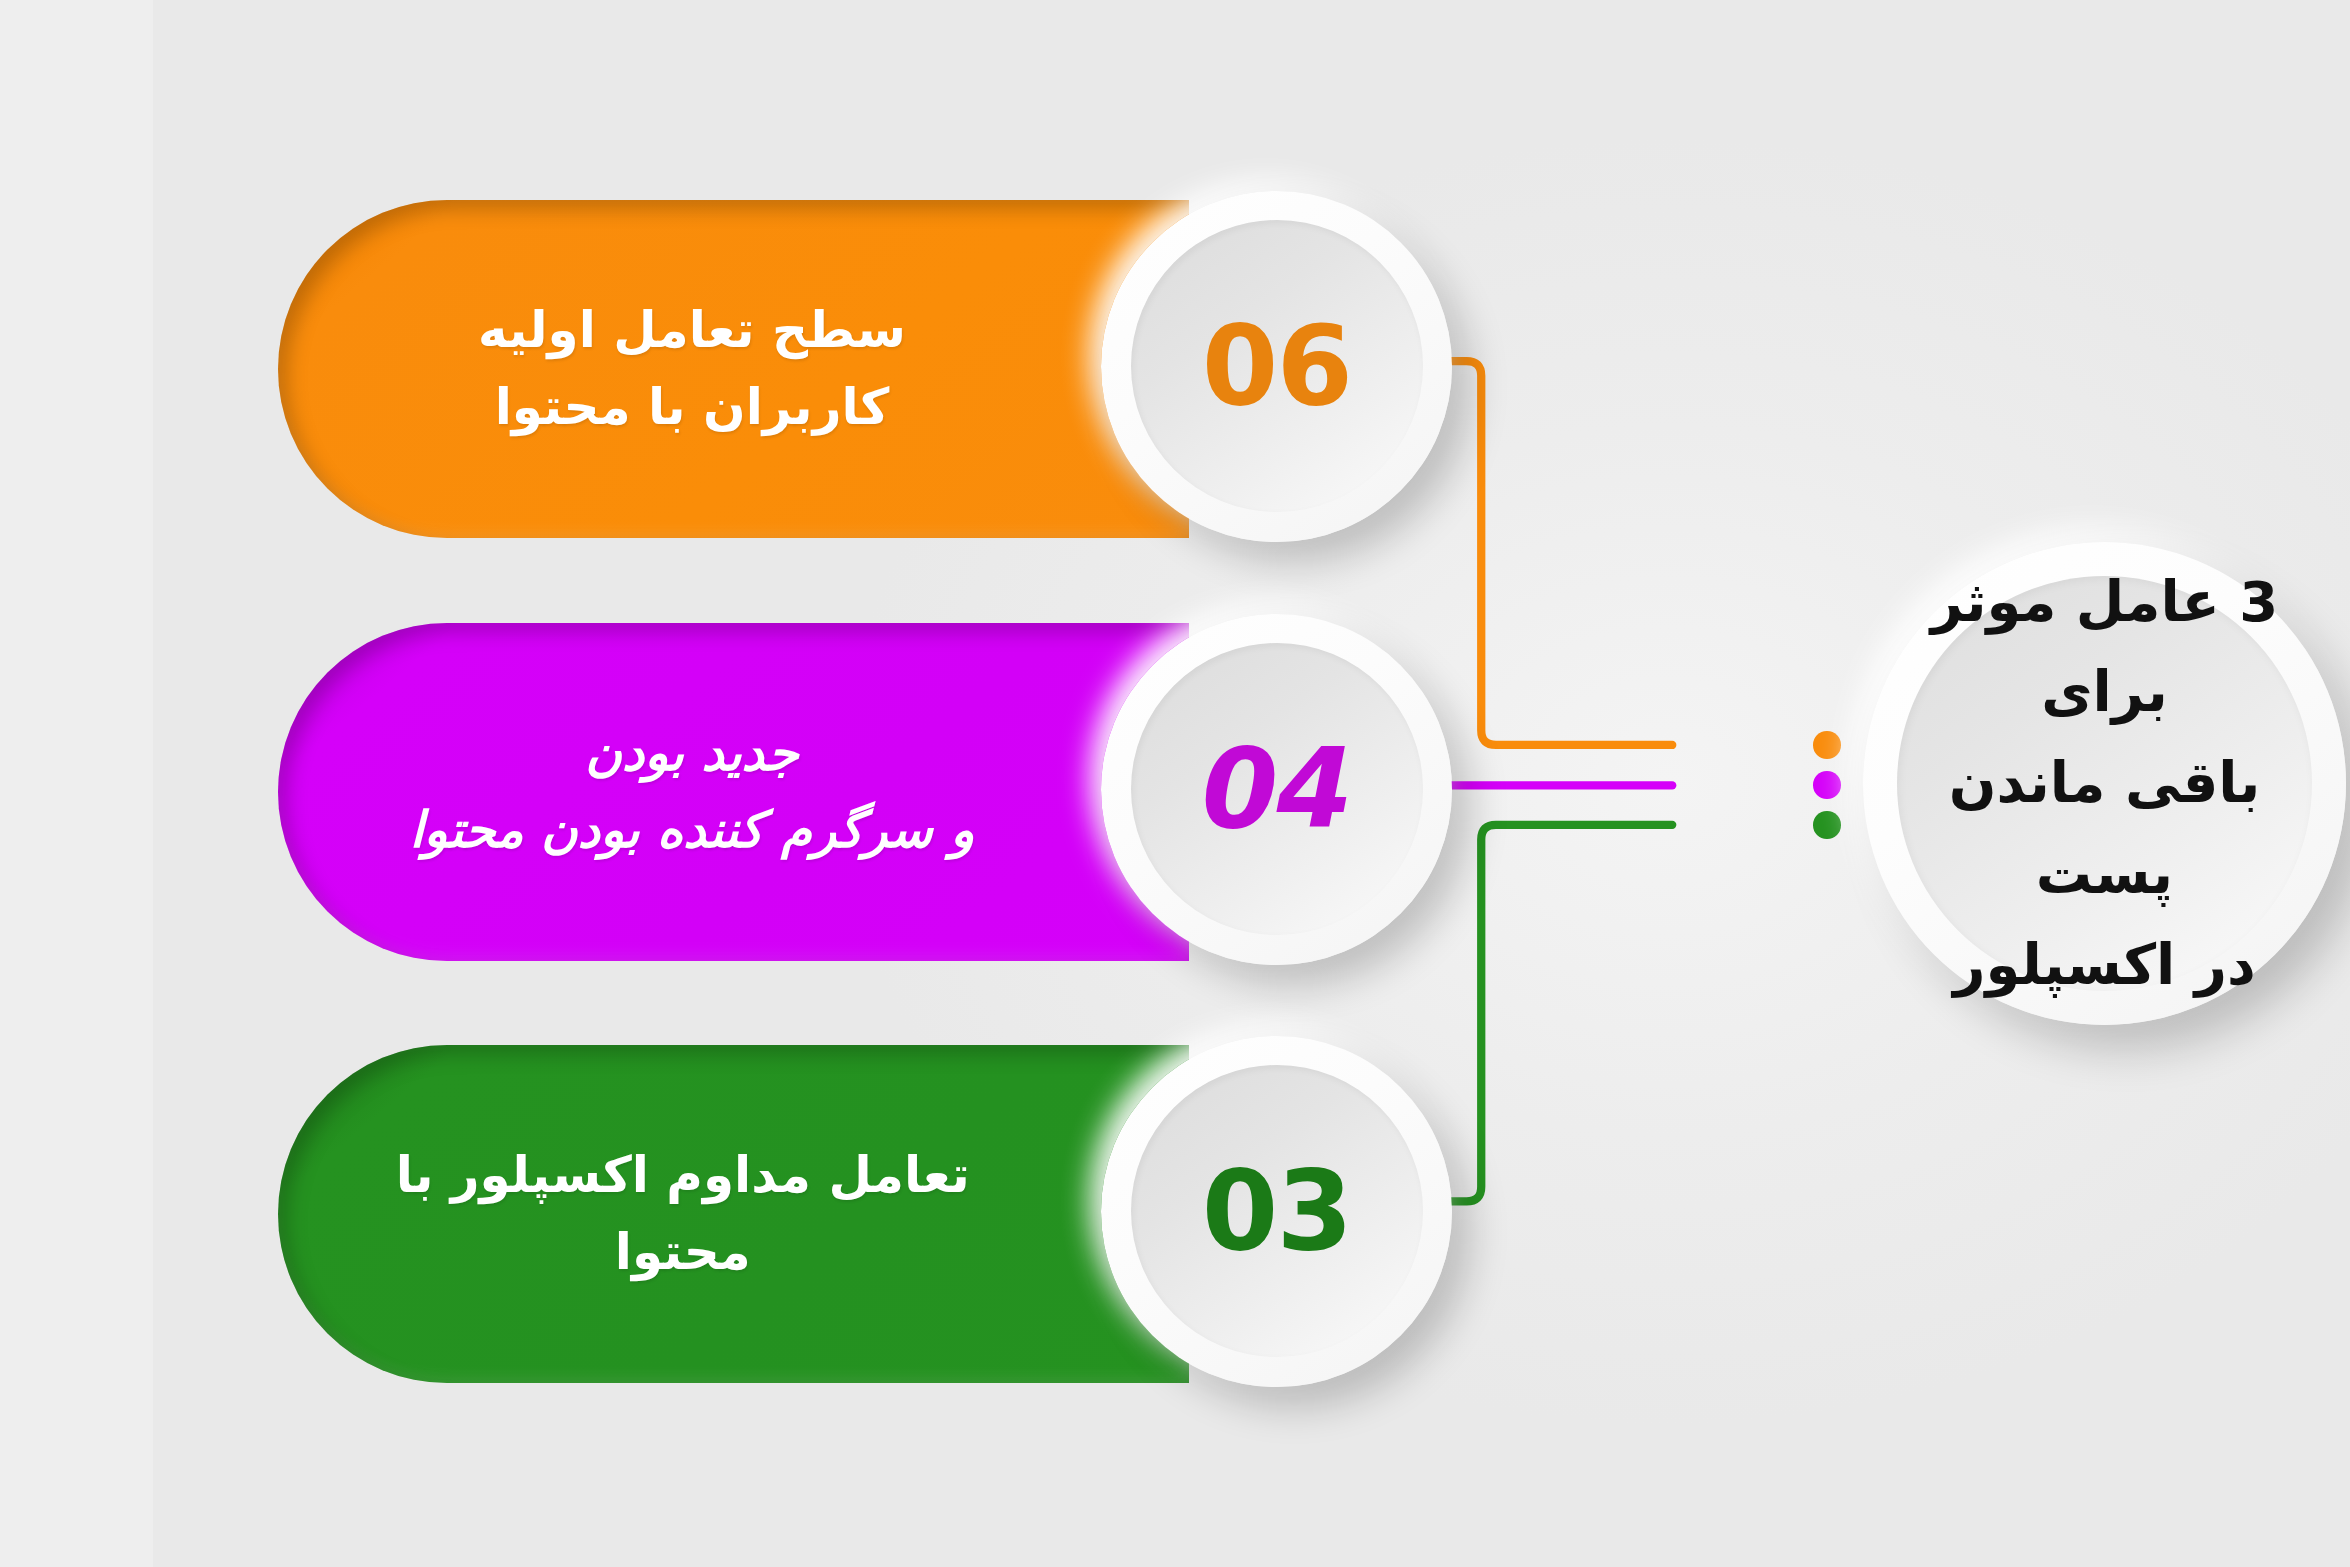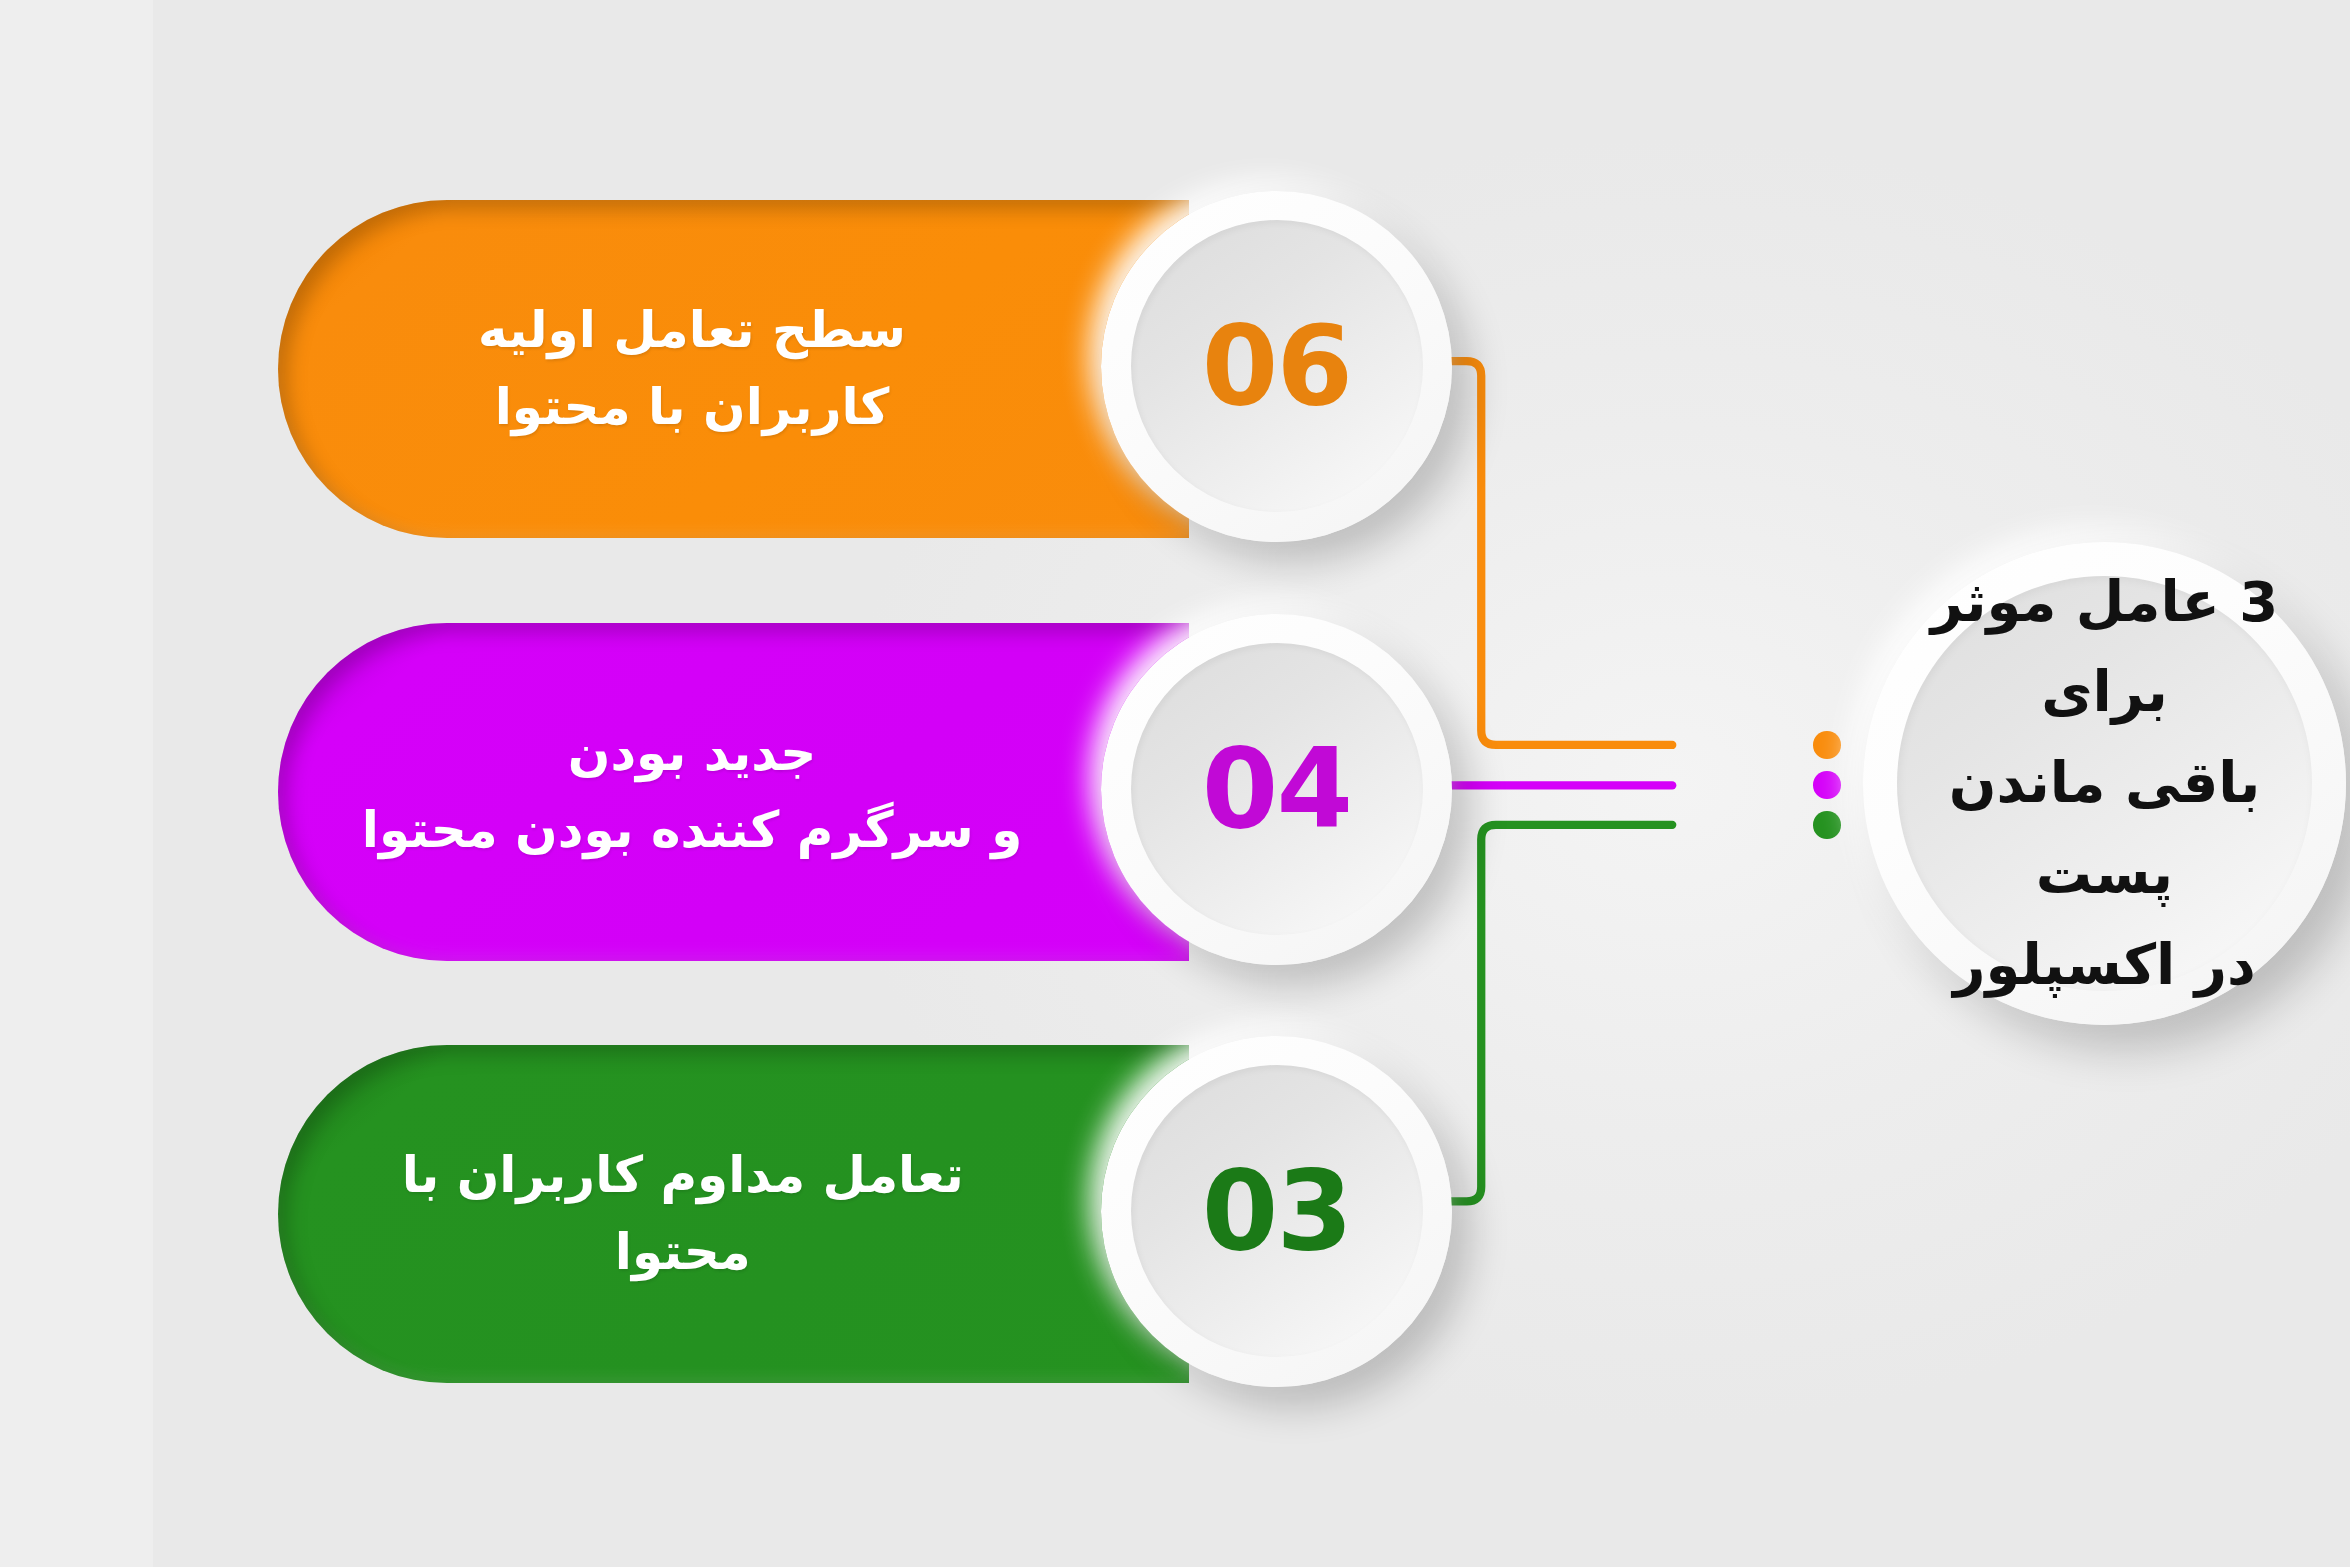--- a/index.html
+++ b/index.html
@@ -32,21 +32,21 @@
   }
 
   
   .row {
     position: absolute;
     left: 0;
     width: 1322px;
     height: 367px;
   }
   .row-1 { top: 174px; }
-  .row-2 { top: 597px; }
+  .row-2 { top: 597px; font-style: italic; }
   .row-3 { top: 1019px; }
 
   
   .bar {
     position: absolute;
     left: 125px;
     top: 26px;
     width: 911px;
     height: 338px;
     border-radius: 169px 0 0 169px;
@@ -206,21 +206,21 @@
     </div>
     <div class="num-circle">
       <div class="num-inner">
         <span class="num-text num-2">04</span>
       </div>
     </div>
   </div>
 
   <div class="row row-3">
     <div class="bar bar-3">
-      <span class="bar-text">تعامل مداوم کاربران با محتوا</span>
+      <span class="bar-text">تعامل مداوم اکسپلور با محتوا</span>
     </div>
     <div class="num-circle">
       <div class="num-inner">
         <span class="num-text num-3">03</span>
       </div>
     </div>
   </div>
 
   <div class="dot dot-1"></div>
   <div class="dot dot-2"></div>

